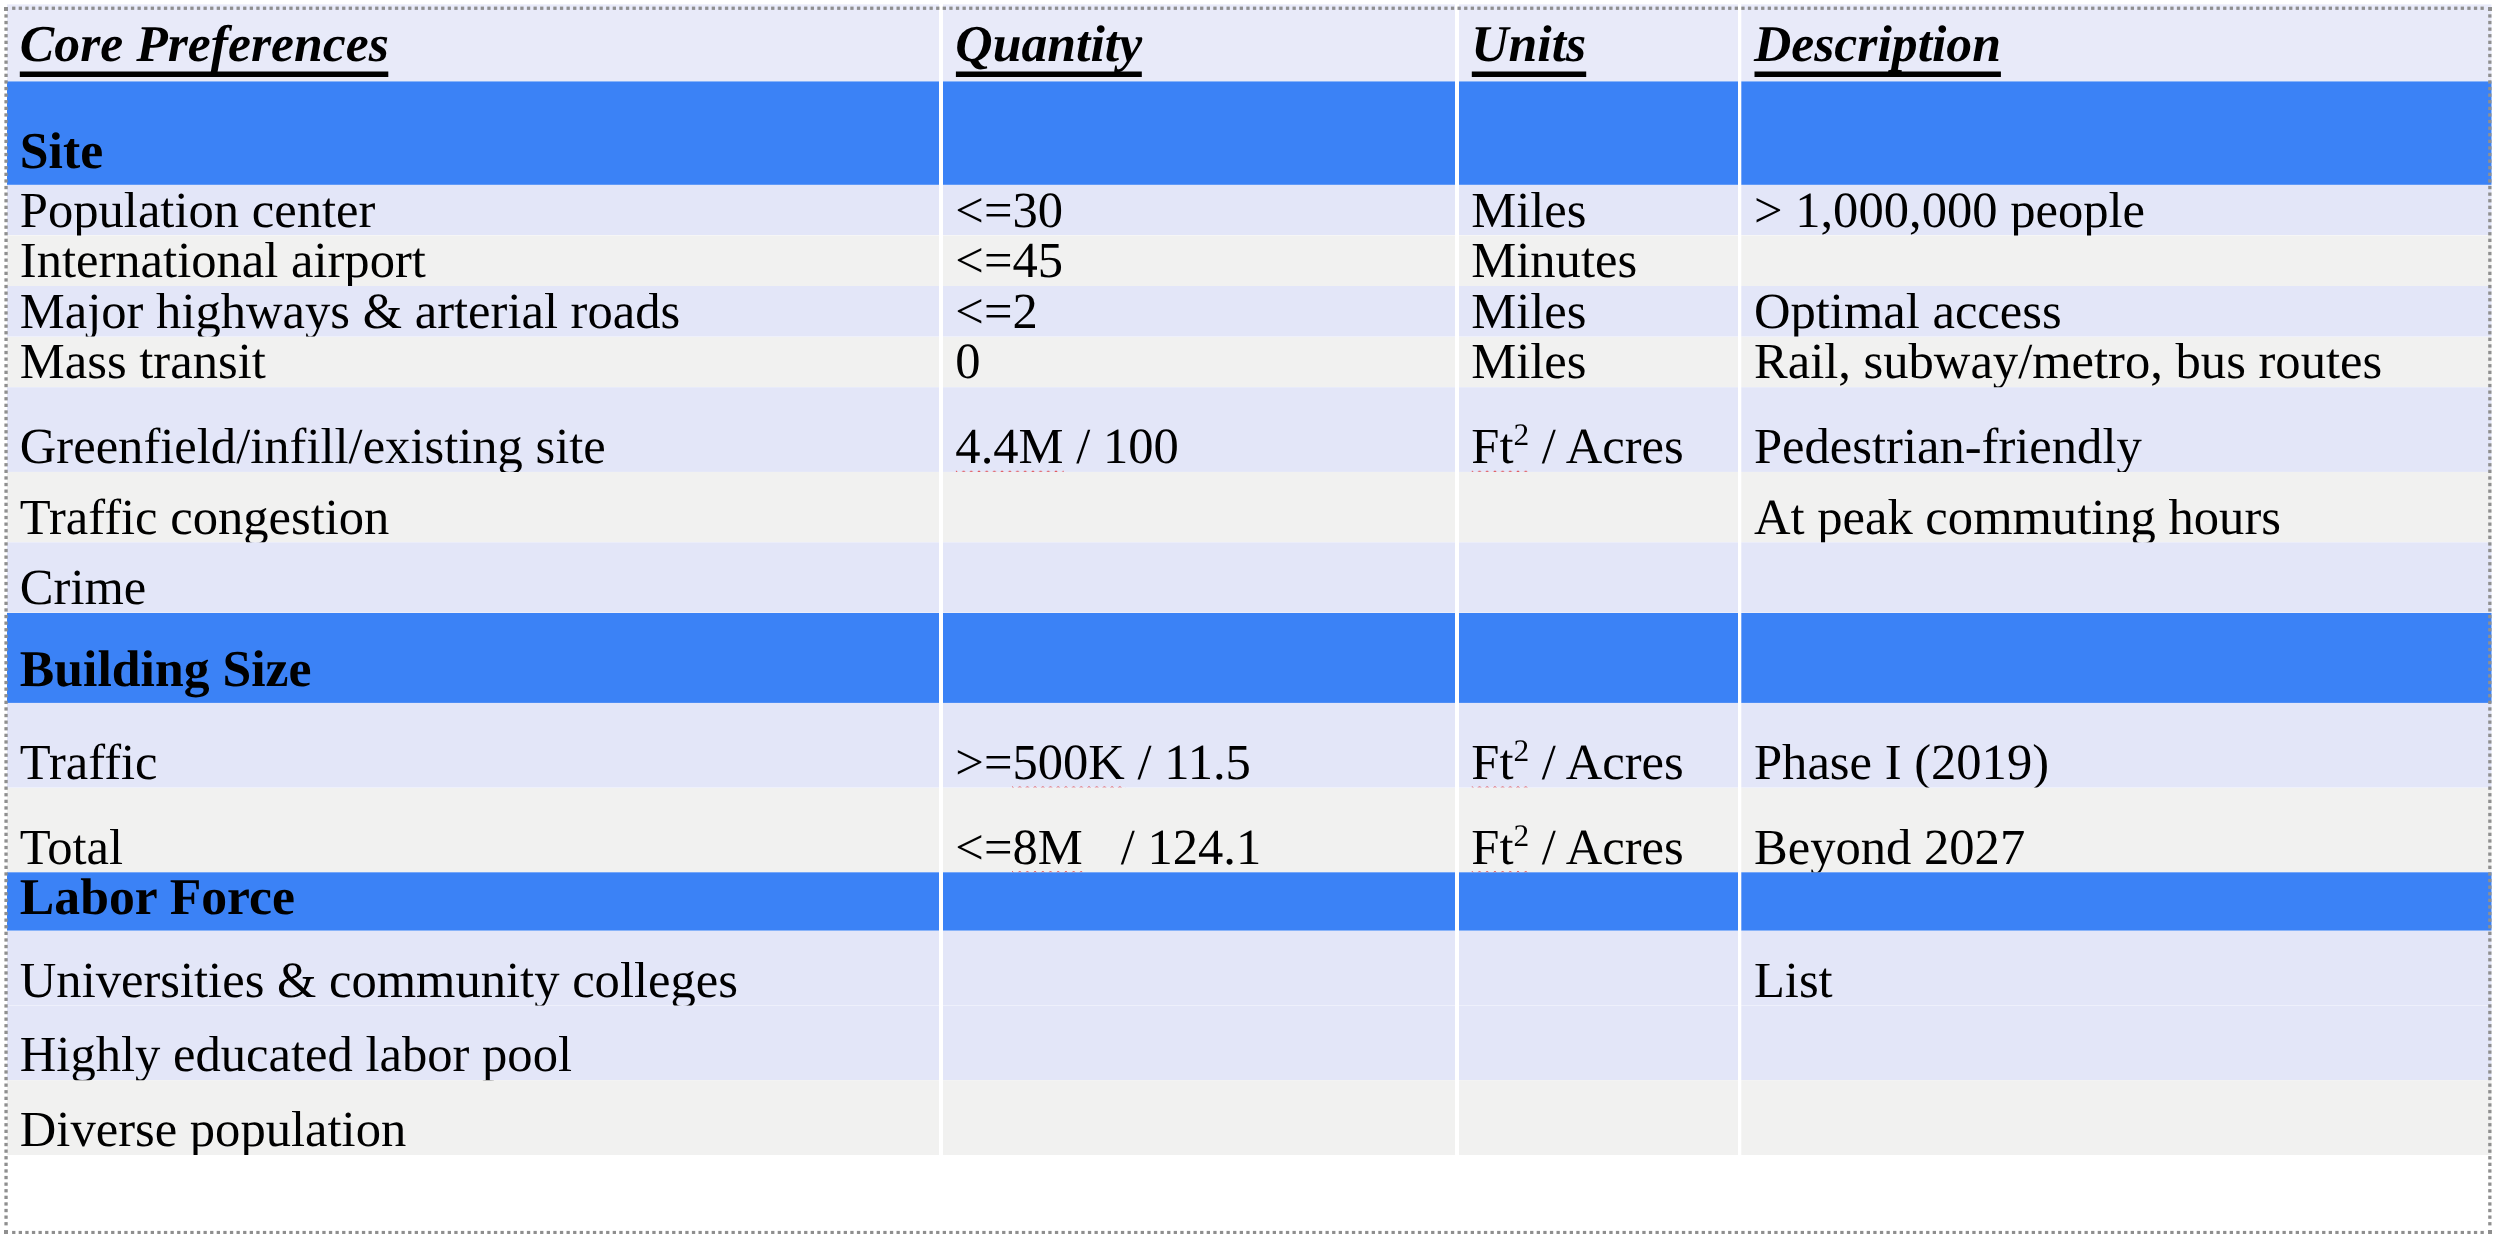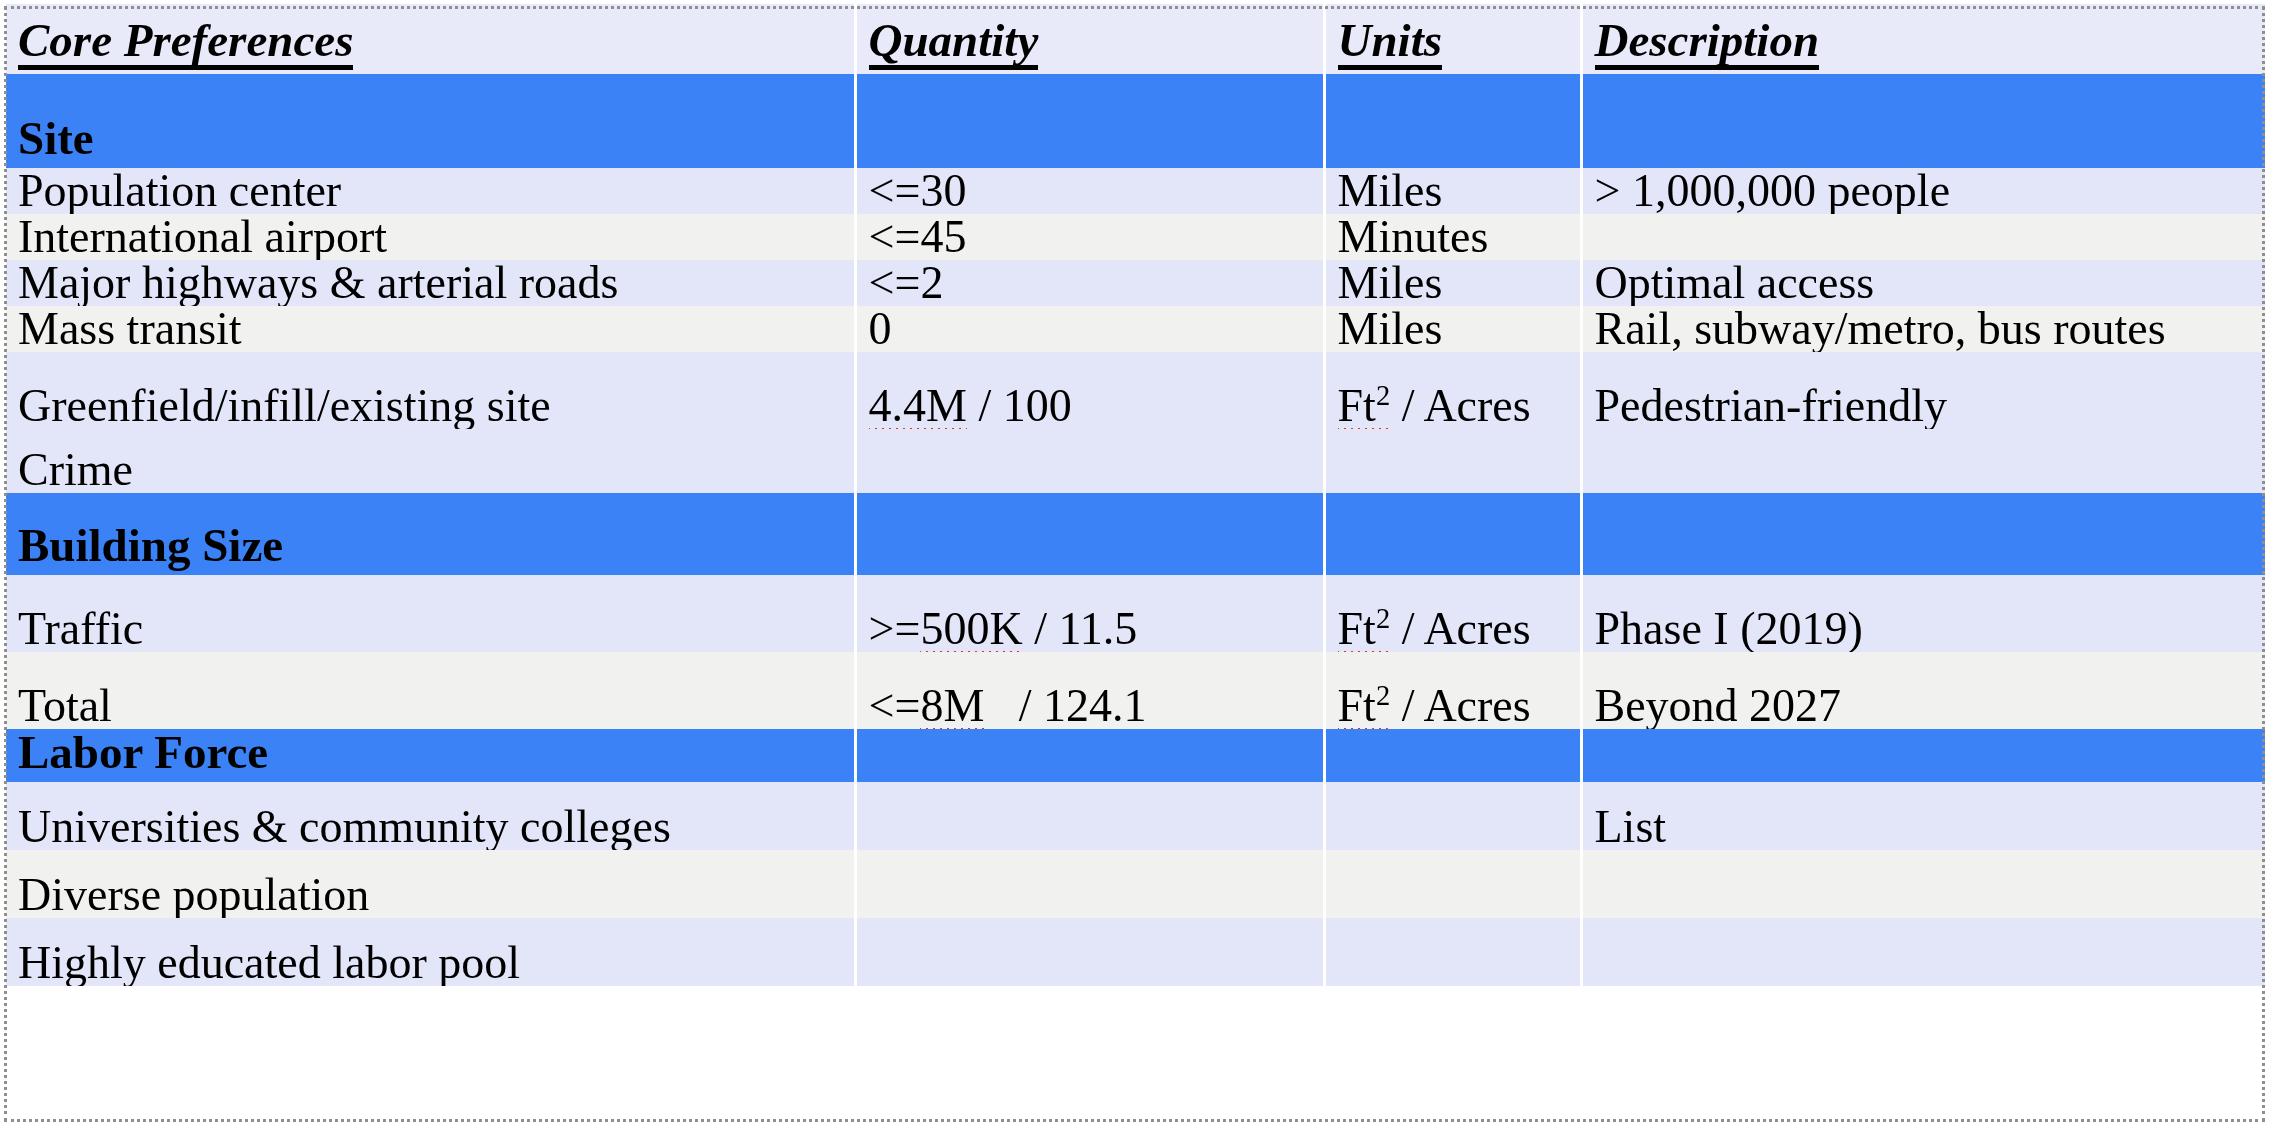--- a/index.html
+++ b/index.html
@@ -188,20 +188,26 @@
         <td>Rail, subway/metro, bus routes</td>
       </tr>
 
       <tr class="data-row odd tall">
         <td>Greenfield/infill/existing site</td>
         <td><span class="sp">4.4M</span><span> / 100</span></td>
         <td><span class="sp"><span>Ft</span><sup class="sq">2</sup></span><span> / Acres</span></td>
         <td>Pedestrian-friendly</td>
       </tr>
 
+      <tr class="data-row even tall">
+        <td>Traffic congestion</td>
+        <td></td>
+        <td></td>
+        <td>At peak commuting hours</td>
+      </tr>
 
       <tr class="data-row odd tall">
         <td>Crime</td>
         <td></td>
         <td></td>
         <td></td>
       </tr>
 
       <tr class="section-row sec-build">
         <td>Building Size</td>
@@ -231,29 +237,29 @@
         <td></td>
       </tr>
 
       <tr class="data-row odd xtall">
         <td>Universities &amp; community colleges</td>
         <td></td>
         <td></td>
         <td>List</td>
       </tr>
 
+      <tr class="data-row odd xtall">
+        <td>Highly educated labor pool</td>
+        <td></td>
+        <td></td>
+        <td></td>
+      </tr>
+
       <tr class="data-row even xtall">
         <td>Diverse population</td>
-        <td></td>
-        <td></td>
-        <td></td>
-      </tr>
-
-      <tr class="data-row odd xtall">
-        <td>Highly educated labor pool</td>
         <td></td>
         <td></td>
         <td></td>
       </tr>
 
     </tbody>
   </table>
 </div>
 
 </body></html>

